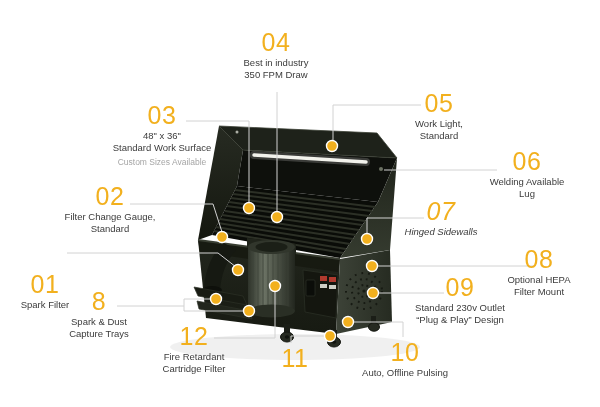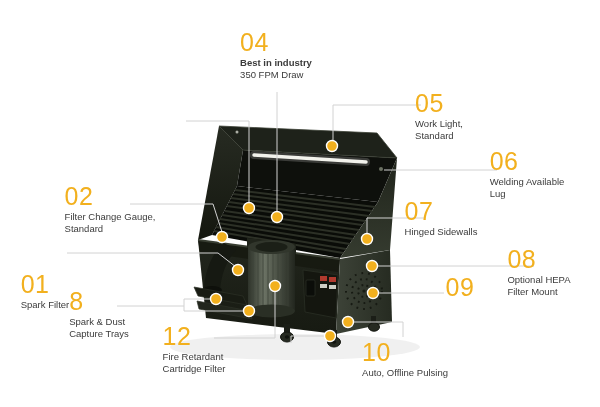--- a/index.html
+++ b/index.html
@@ -5,29 +5,29 @@
 <style>
   :root{
     --accent:#F2B01E; --line:#D2D2D2; --text:#3B3B3B; --muted:#A5A5A5;
   }
   html,body{margin:0;padding:0;background:#fff;}
   .stage{
     position:relative;width:600px;height:407px;background:#ffffff;overflow:hidden;
     font-family:"Liberation Sans", sans-serif;
   }
   .stage svg{position:absolute;left:0;top:0;}
-  .callout{position:absolute;transform:translateX(-50%);white-space:nowrap;}
+  .callout{position:absolute;text-align:center;transform:translateX(-50%);white-space:nowrap;}
   .num{font-size:25px;line-height:24px;color:var(--accent);letter-spacing:.5px;margin-bottom:3px;}
   .lbl{font-size:9.5px;line-height:11.5px;color:var(--text);}
-  .lbl .bold{font-weight:bold;}
+  .lbl .bold{font-weight:normal;}
   .note{font-size:8.5px;line-height:10px;color:var(--muted);margin-top:4px;}
   
   #c01{left:45px;top:232px;margin-top:40px;}  #c02{left:110px;top:184px;} #c03{left:162px;top:103px;}
   #c04{left:276px;top:30px;}  #c05{left:439px;top:91px;}  #c06{left:527px;top:149px;}
-  #c07{left:441px;top:199px;} #c08{left:539px;top:247px;} #c09{left:460px;top:275px;}
+  #c07{left:441px;top:199px;font-style:italic;} #c08{left:539px;top:247px;} #c09{left:460px;top:275px;}
   #c10{left:405px;top:340px;} #c11{left:295px;top:346px;} #c12{left:194px;top:324px;}
   #c13{left:99px;top:289px;}
   .leader{stroke:var(--line);stroke-width:1;fill:none;}
   .dot{fill:var(--accent);stroke:#ffffff;stroke-width:1.4;}
 </style>
 </head>
 <body>
 
 <div class="stage">
 
@@ -184,20 +184,28 @@
   </div>
 
   <div class="callout" id="c02">
     <div class="num">02</div>
     <div class="lbl">
       <div>Filter Change Gauge,</div>
       <div>Standard</div>
     </div>
   </div>
 
+  <div class="callout" id="c03">
+    <div class="num">03</div>
+    <div class="lbl">
+      <div>48" x 36"</div>
+      <div>Standard Work Surface</div>
+    </div>
+    <div class="note">Custom Sizes Available</div>
+  </div>
 
   <div class="callout" id="c04">
     <div class="num">04</div>
     <div class="lbl">
       <div class="bold">Best in industry</div>
       <div>350 FPM Draw</div>
     </div>
   </div>
 
   <div class="callout" id="c05">
@@ -226,30 +234,35 @@
   <div class="callout" id="c08">
     <div class="num">08</div>
     <div class="lbl">
       <div>Optional HEPA</div>
       <div>Filter Mount</div>
     </div>
   </div>
 
   <div class="callout" id="c09">
     <div class="num">09</div>
+    <div class="lbl">
+      <div>Standard 230v Outlet</div>
+      <div>“Plug &amp; Play” Design</div>
+    </div>
   </div>
 
   <div class="callout" id="c10">
     <div class="num">10</div>
     <div class="lbl">
       <div>Auto, Offline Pulsing</div>
     </div>
   </div>
 
   <div class="callout" id="c11">
+    <div class="num">11</div>
   </div>
 
   <div class="callout" id="c12">
     <div class="num">12</div>
     <div class="lbl">
       <div>Fire Retardant</div>
       <div>Cartridge Filter</div>
     </div>
   </div>
 

